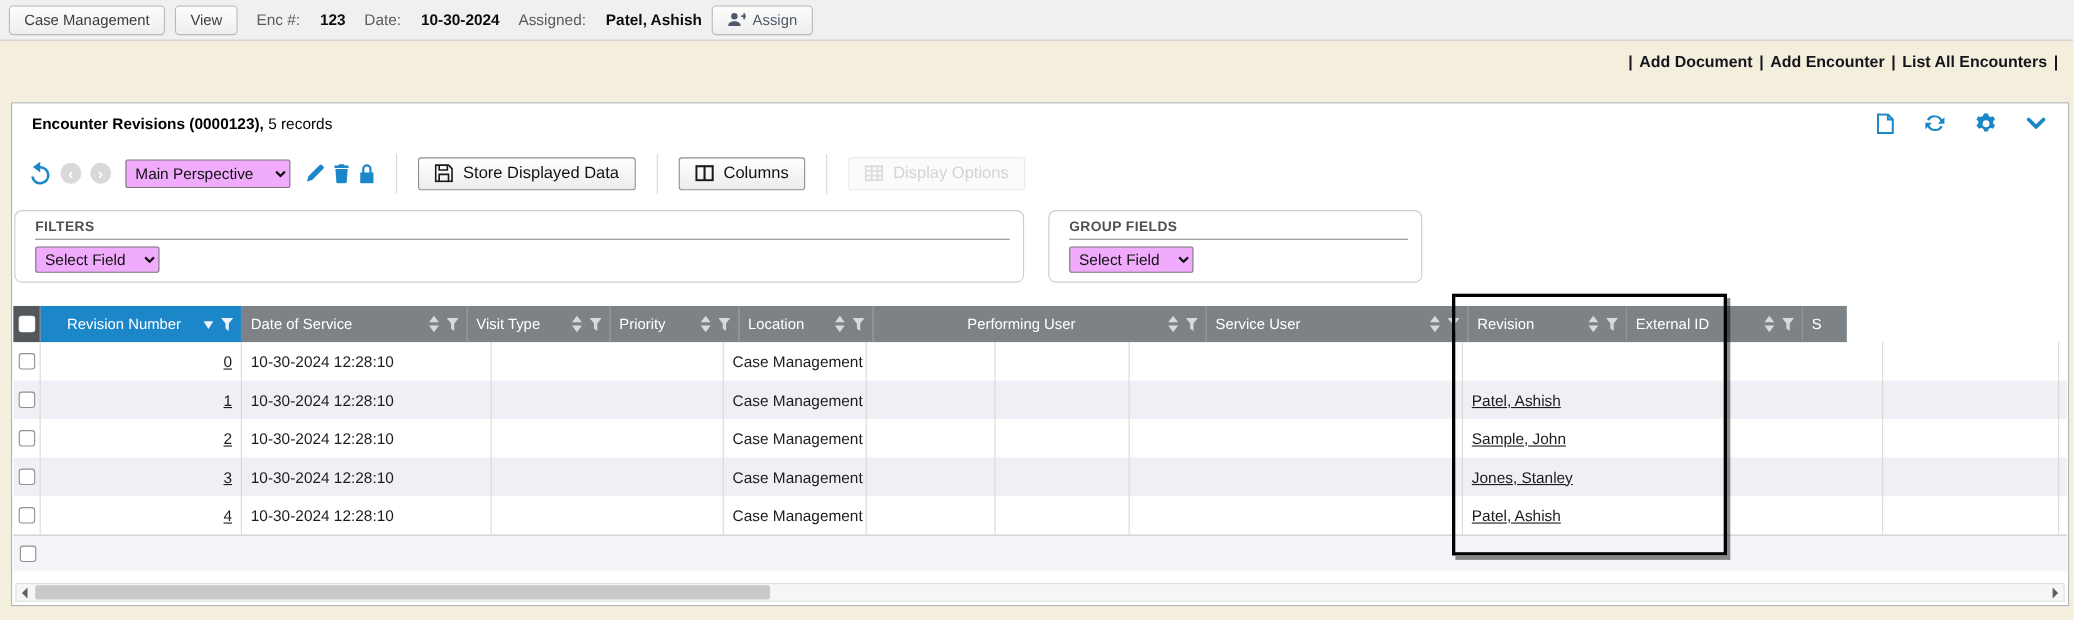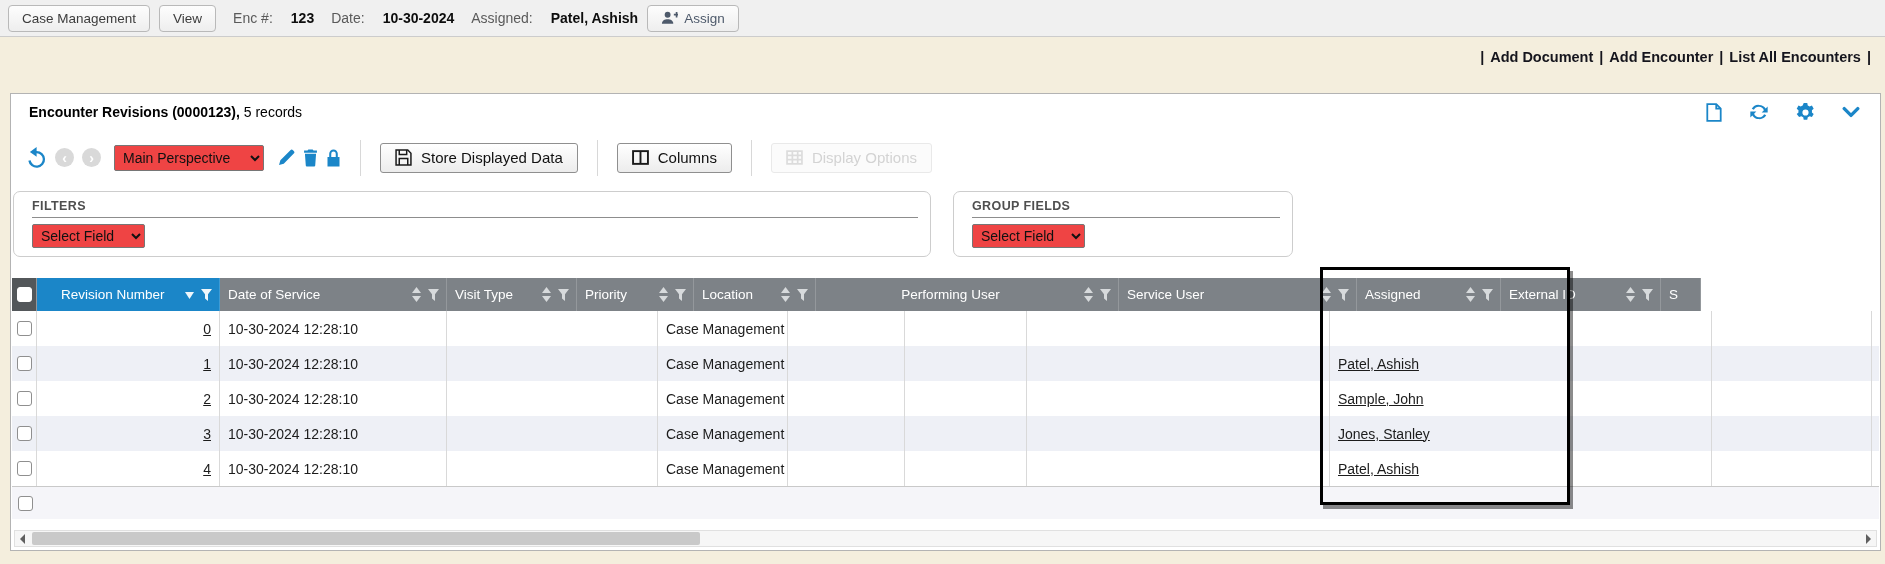--- a/index.html
+++ b/index.html
@@ -49,21 +49,21 @@
     display:flex; align-items:center; padding-left:14px; gap:8px;
   }
   .icon-btn { display:flex; align-items:center; cursor:pointer; }
   .nav-circle {
     width:19px; height:19px; border-radius:50%; background:#d9d9d9;
     color:#ffffff; font-weight:bold; font-size:14px;
     display:flex; align-items:center; justify-content:center; cursor:default;
   }
   select {
     height:26px; font-size:14px; color:#111;
-    border:1px solid #767676; border-radius:2px; background:#ef4444;
+    border:1px solid #767676; border-radius:2px; background:#f0abfc;
     font-family:"Liberation Sans",sans-serif; padding:0 4px;
   }
   .persp-select { width:150px; margin:0 5px; }
   .vsep { width:1px; height:36px; background:#d8d8d8; margin:0 11px; }
   .cmd-btn {
     height:30px; padding:0 14px; font-size:15px; color:#111;
     background:linear-gradient(#ffffff,#ececec);
     border:1px solid #8f8f8f; border-radius:3px;
     display:flex; align-items:center; gap:9px; cursor:pointer;
     font-family:"Liberation Sans",sans-serif;
@@ -293,21 +293,21 @@
             <svg width="9" height="8" viewBox="0 0 9 8">
               <path d="M4.5 8 9 1H0z"></path>
             </svg>
           </span>
           <span class="th-funnel">
             <svg width="11" height="12" viewBox="0 0 11 12">
               <path d="M0 0h11L7 5.2V12L4 9.6V5.2z"></path>
             </svg>
           </span>
         </div>
-        <div class="th" style="width: 227px;">
+        <div class="th" style="width: 205px;">
           <span class="th-label">Date of Service</span>
           <span class="th-sort">
             <svg width="9" height="15" viewBox="0 0 9 15">
               <path d="M4.5 0 9 6H0z"></path>
               <path d="M4.5 15 9 9H0z"></path>
             </svg>
           </span>
           <span class="th-funnel">
             <svg width="11" height="12" viewBox="0 0 11 12">
               <path d="M0 0h11L7 5.2V12L4 9.6V5.2z"></path>
@@ -378,21 +378,21 @@
               <path d="M4.5 15 9 9H0z"></path>
             </svg>
           </span>
           <span class="th-funnel">
             <svg width="11" height="12" viewBox="0 0 11 12">
               <path d="M0 0h11L7 5.2V12L4 9.6V5.2z"></path>
             </svg>
           </span>
         </div>
         <div class="th" style="width: 144px;">
-          <span class="th-label">Assigned</span>
+          <span class="th-label">Revision</span>
           <span class="th-sort">
             <svg width="9" height="15" viewBox="0 0 9 15">
               <path d="M4.5 0 9 6H0z"></path>
               <path d="M4.5 15 9 9H0z"></path>
             </svg>
           </span>
           <span class="th-funnel">
             <svg width="11" height="12" viewBox="0 0 11 12">
               <path d="M0 0h11L7 5.2V12L4 9.6V5.2z"></path>
             </svg>

